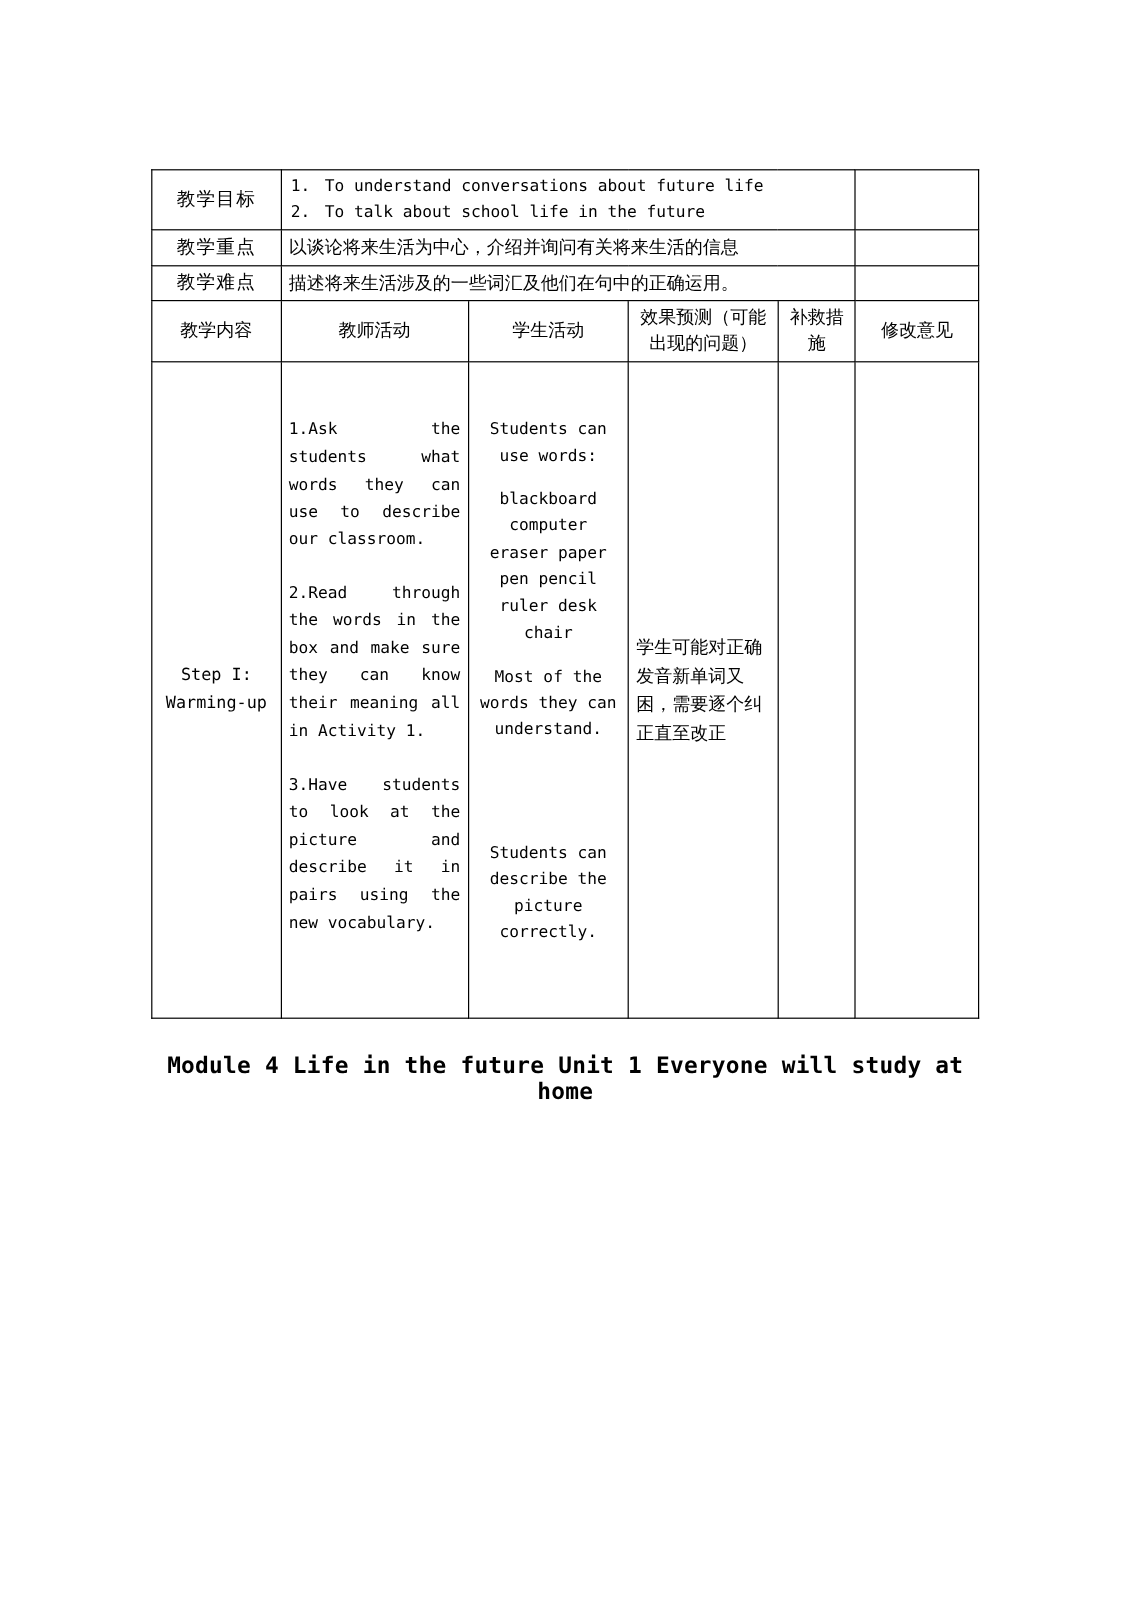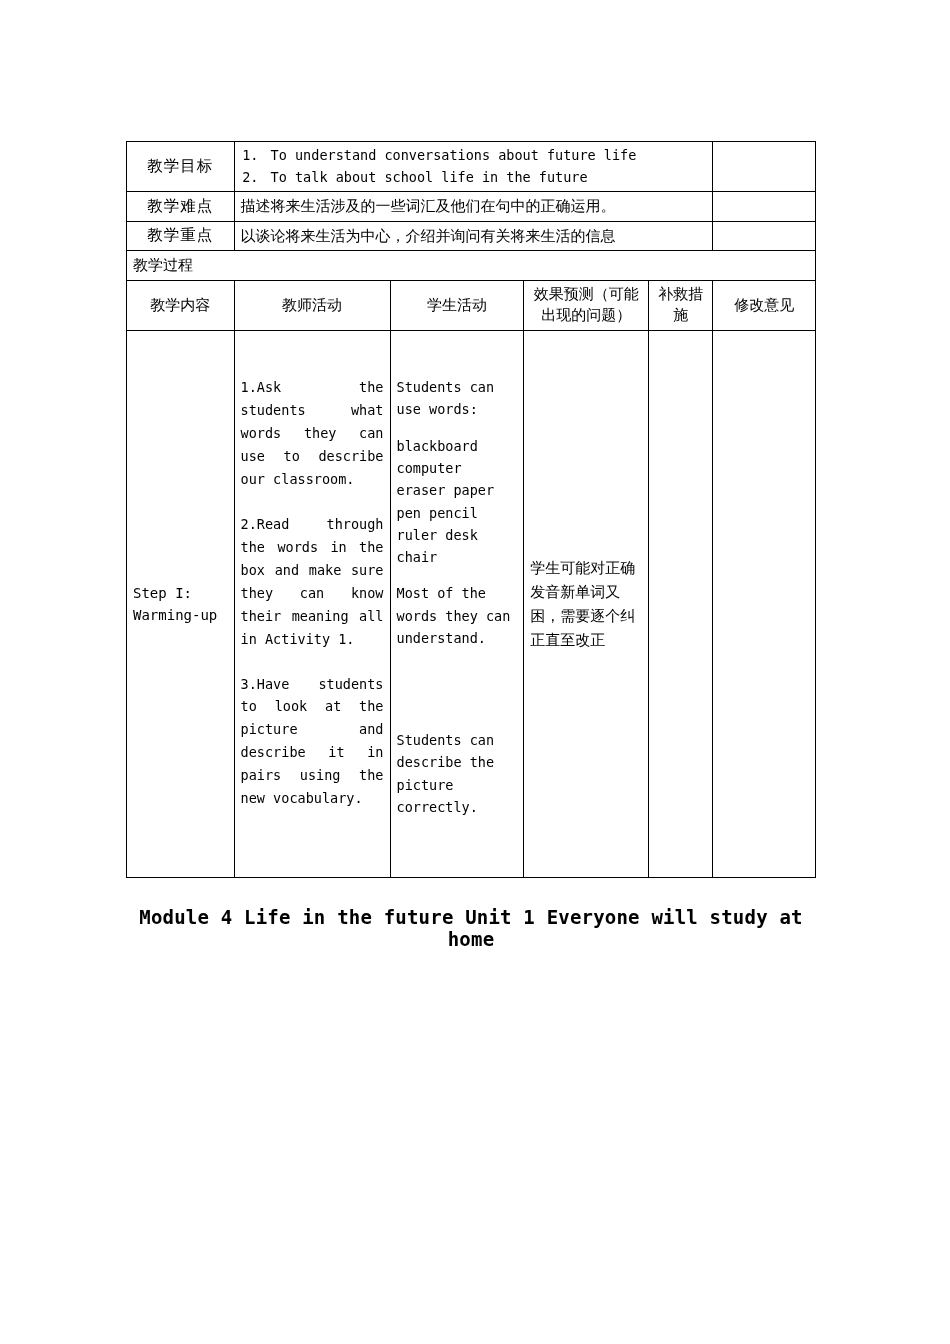--- a/index.html
+++ b/index.html
@@ -82,21 +82,21 @@
     font-family: "DejaVu Sans", sans-serif;
     font-size: 15px;
     line-height: 1.45;
     padding: 10px 4px;
   }
   .body-row td {
     vertical-align: top;
     height: 540px;
   }
   .stepcell {
-    text-align: left;
+    text-align: center;
     vertical-align: middle !important;
     font-family: "DejaVu Sans Mono", monospace;
     font-size: 14px;
     line-height: 1.6;
   }
   .justify-en {
     font-family: "DejaVu Sans Mono", monospace;
     font-size: 13.5px;
     line-height: 1.7;
     text-align: justify;
@@ -107,20 +107,21 @@
     margin: 0 0 22px 0;
   }
   .justify-en p.j {
     text-align: justify;
   }
   .stu-en {
     font-family: "DejaVu Sans Mono", monospace;
     font-size: 13.5px;
     line-height: 1.65;
     padding-top: 10px;
+    text-align: center;
   }
   .stu-en p {
     margin: 0 0 14px 0;
   }
   .effect {
     font-family: "DejaVu Sans", sans-serif;
     font-size: 15px;
     line-height: 1.6;
     vertical-align: middle !important;
     margin-left: 12px;
@@ -160,36 +161,33 @@
         <td colspan="4">
           <ol class="goals">
             <li>To understand conversations about future life</li>
             <li>To talk about school life in the future</li>
           </ol>
         </td>
         <td></td>
       </tr>
 
       <tr>
+        <td class="lbl">教学重点</td>
+        <td colspan="4" class="cn">以谈论将来生活为中心，介绍并询问有关将来生活的信息</td>
+        <td></td>
+      </tr>
+
+      <tr>
         <td class="lbl">教学难点</td>
         <td colspan="4" class="cn">描述将来生活涉及的一些词汇及他们在句中的正确运用。</td>
         <td></td>
       </tr>
 
-      <tr>
-        <td class="lbl">教学重点</td>
-        <td colspan="4" class="cn">以谈论将来生活为中心，介绍并询问有关将来生活的信息</td>
-        <td></td>
-      </tr>
-
-
-
-      <tr class="process-row">
-        <td colspan="6" class="cn">教学过程</td>
-      </tr>
+
+
 
       <tr class="hdr">
         <td>教学内容</td>
         <td>教师活动</td>
         <td>学生活动</td>
         <td>效果预测（可能出现的问题）</td>
         <td>补救措施</td>
         <td>修改意见</td>
       </tr>
 

